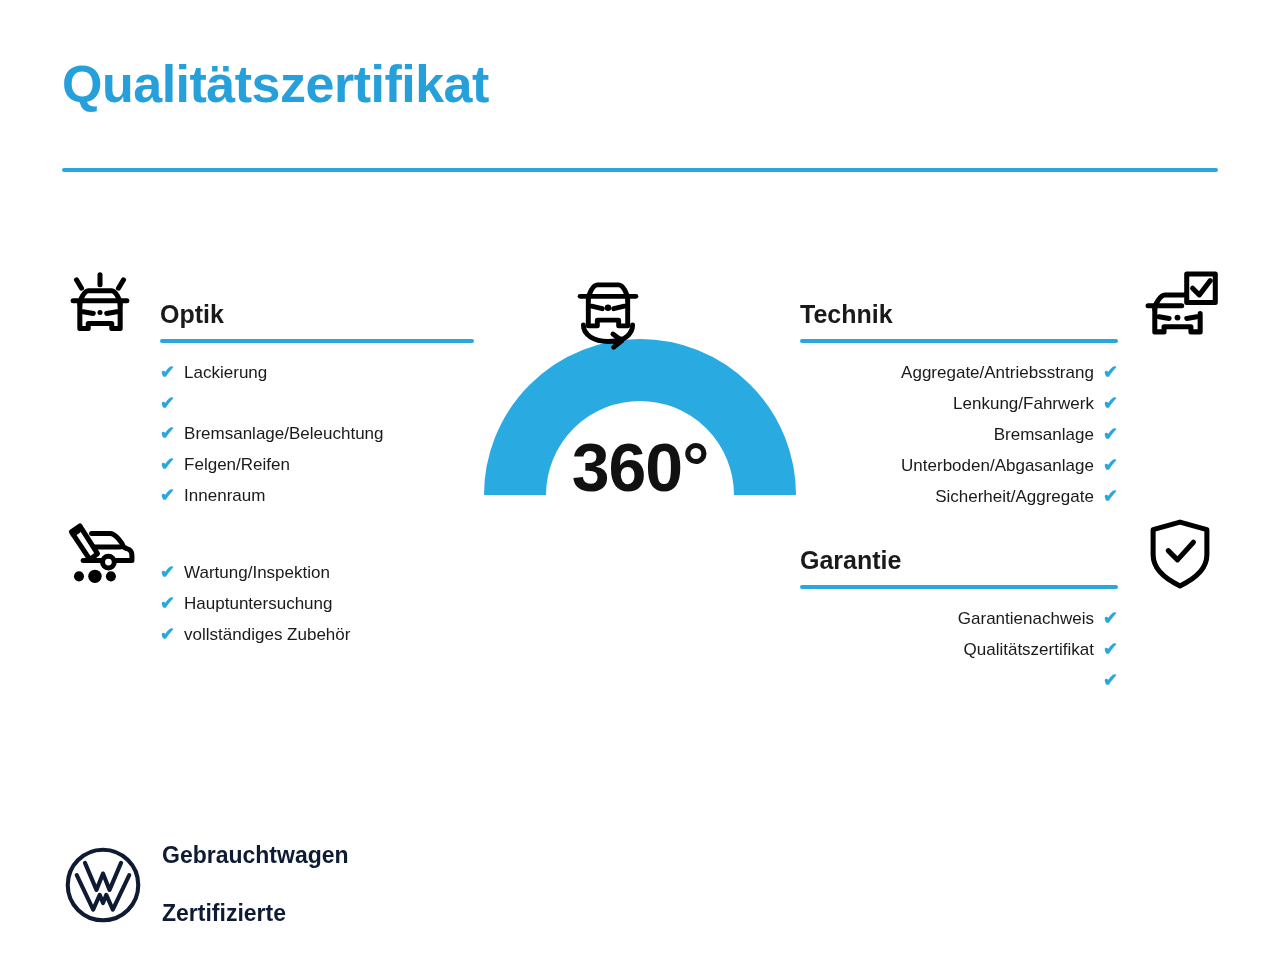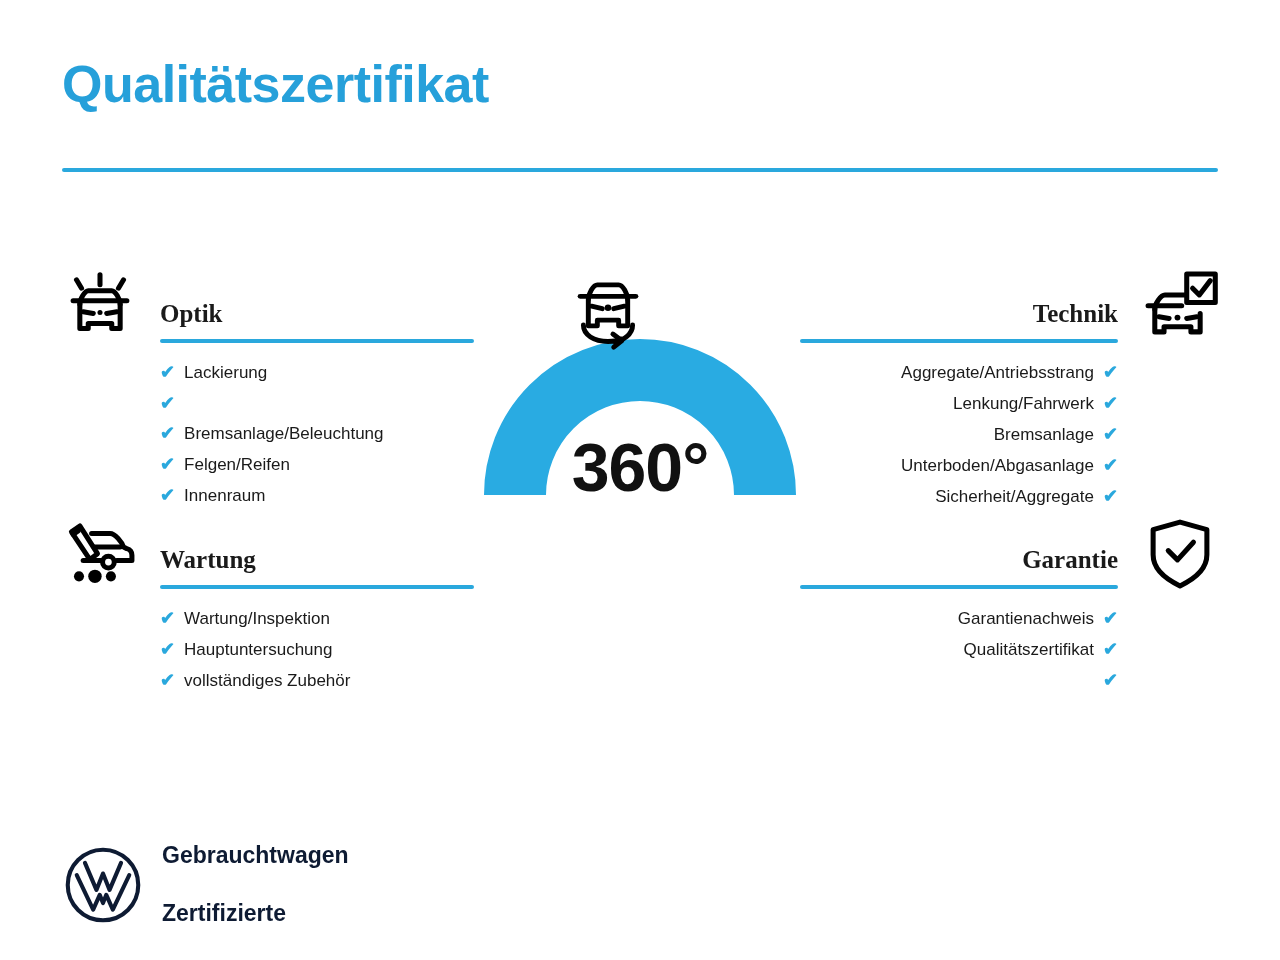--- a/index.html
+++ b/index.html
@@ -43,21 +43,20 @@
   .block-head {
     position: relative;
     height: 46px;
   }
   .block-title {
     font-size: 25px;
     font-weight: bold;
     color: #1a1a1a;
     line-height: 34px;
     white-space: nowrap;
-    font-family: Liberation Serif, serif;
   }
   .block-rule {
     position: absolute;
     left: 0;
     right: 0;
     bottom: 0;
     height: 4px;
     background: #2aa8dd;
     border-radius: 2px;
   }
@@ -82,21 +81,21 @@
     font-weight: bold;
     line-height: 30px;
   }
 
   
   .col-left .block-title { text-align: left; }
   .col-left .block-list li { justify-content: flex-start; }
   .col-left .check { margin-right: 9px; }
 
   
-  .col-right .block-title { text-align: right; }
+  .col-right .block-title { text-align: left; }
   .col-right .block-list li { justify-content: flex-end; }
   .col-right .check { margin-left: 9px; }
 
   
   .side-icon {
     position: absolute;
     width: 84px;
     height: 84px;
   }
   .side-icon svg { display: block; width: 100%; height: 100%; }
@@ -197,24 +196,20 @@
     <circle cx="60" cy="62" r="7"></circle>
     <path d="M16 26 L26 19 L47 52 L38 59 Z"></path>
     <path d="M18 29 L24 25"></path>
     <circle cx="25" cy="79" r="6" fill="#000000" stroke="none"></circle>
     <circle cx="44" cy="79" r="8" fill="#000000" stroke="none"></circle>
     <circle cx="63" cy="79" r="6" fill="#000000" stroke="none"></circle>
   </svg>
 </div>
 
 <div class="block col-left" style="left:160px; top:543px; width:314px;">
-  <div class="block-head">
-    <div class="block-title">Wartung</div>
-    <div class="block-rule"></div>
-  </div>
   <ul class="block-list">
     <li>
         <span class="check">✔</span>
         <span>Wartung/Inspektion</span>
       </li>
     <li>
         <span class="check">✔</span>
         <span>Hauptuntersuchung</span>
       </li>
     <li>

